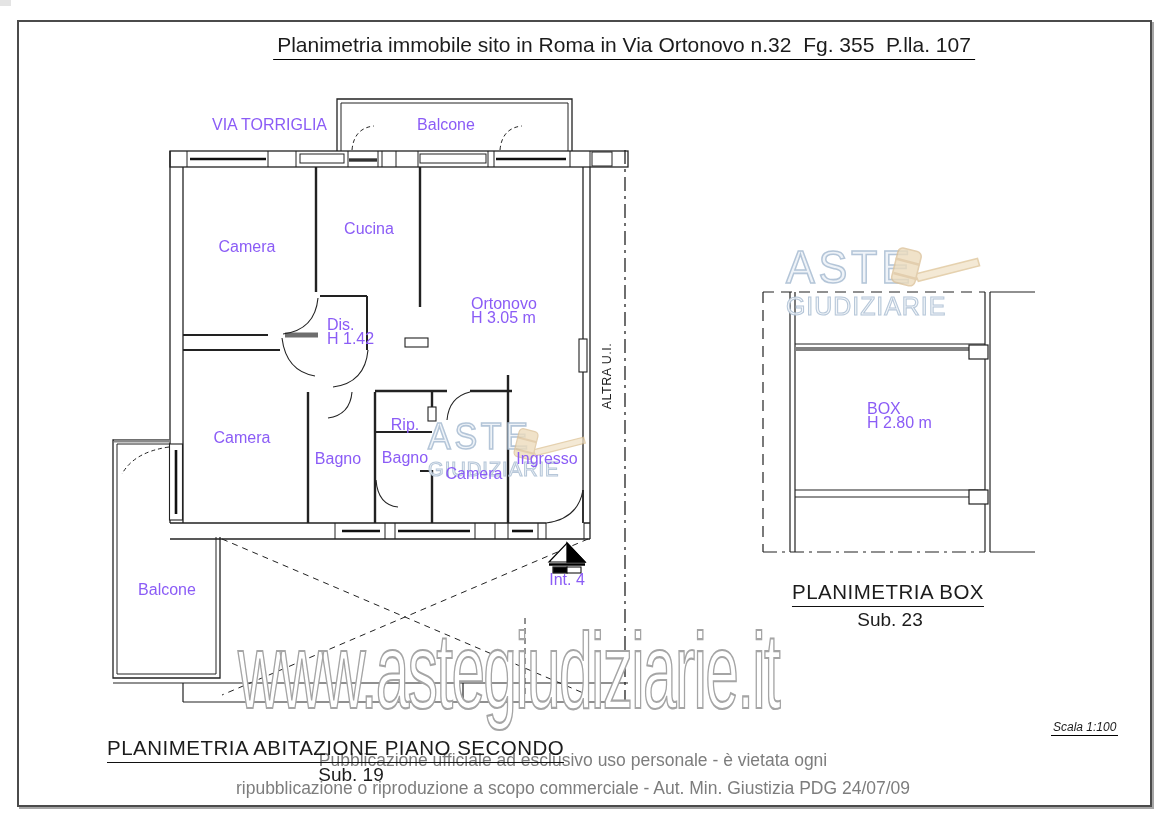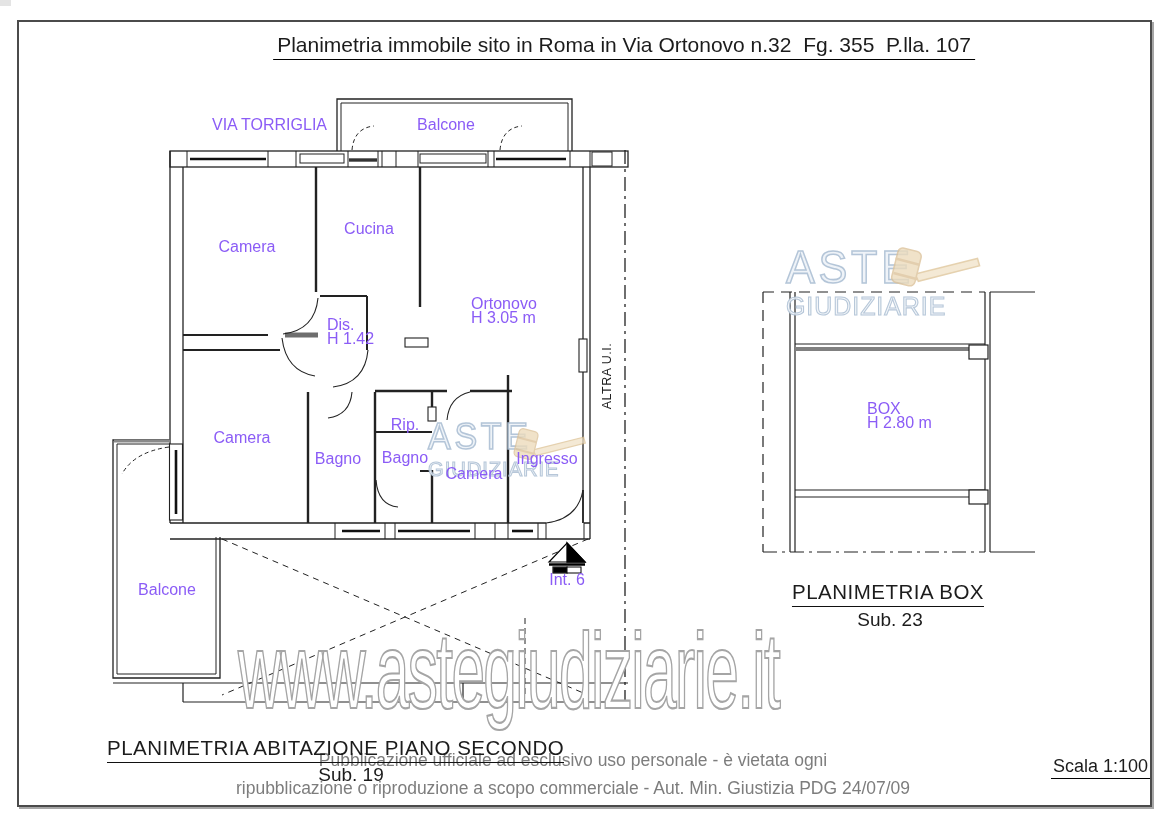--- a/index.html
+++ b/index.html
@@ -15,22 +15,22 @@
   .doc-title{position:absolute;left:584px;top:33px;transform:translateX(-50%);
              font-size:21px;white-space:pre;border-bottom:1.6px solid #000;
              padding:0 4px 2px 4px;z-index:5;margin-left:40px;}
   .caption{position:absolute;font-size:20.5px;letter-spacing:.5px;border-bottom:1.8px solid #111;
            padding-bottom:2px;white-space:nowrap;z-index:6;}
   .subcap{position:absolute;font-size:19px;white-space:nowrap;z-index:6;}
   .vert-label{position:absolute;left:563px;top:369px;width:88px;text-align:center;
               transform:rotate(-90deg);font-size:12.5px;letter-spacing:.5px;z-index:4;}
   .disclaimer{position:absolute;left:0;top:746px;width:1146px;text-align:center;
               font-size:17.5px;line-height:28px;color:#7d7d7d;z-index:5;}
-  .scala{position:absolute;left:1051px;top:756px;font-size:18px;
-         border-bottom:1.3px solid #000;padding:0 2px 1px 2px;z-index:5;}
+  .scala{position:absolute;left:1051px;top:720px;font-size:12px;
+         border-bottom:1.3px solid #000;padding:0 2px 1px 2px;z-index:5;font-style:italic;}
   .wm-url{position:absolute;left:238px;top:608px;font-size:108px;letter-spacing:-3px;
           color:#ffffff;-webkit-text-stroke:2.2px #a5a5a5;
           text-shadow:0 0 1px #b5b5b5;transform:scaleX(.56);transform-origin:0 0;
           white-space:nowrap;z-index:3;}
   .logo{position:absolute;z-index:2;opacity:.92;}
   .logo .aste{color:#eef3f8;-webkit-text-stroke:1.6px #aec1d5;letter-spacing:4px;
               transform:scaleX(.92);transform-origin:0 0;line-height:1;}
   .logo .giud{color:#f2f6fa;-webkit-text-stroke:1.1px #b1c3d6;letter-spacing:1px;
               transform:scaleX(.96);transform-origin:0 0;line-height:1;margin-top:3px;}
   .logo-top .aste{font-size:47px;}
@@ -203,21 +203,21 @@
     <div>Dis.</div>
     <div>H 1.42</div>
   </div>
   <div class="lbl ctr" style="left:242px;top:431px;">Camera</div>
   <div class="lbl ctr" style="left:338px;top:452px;">Bagno</div>
   <div class="lbl ctr" style="left:405px;top:451px;">Bagno</div>
   <div class="lbl ctr" style="left:405px;top:406px;margin-top:12px;">Rip.</div>
   <div class="lbl ctr" style="left:474px;top:467px;">Camera</div>
   <div class="lbl ctr" style="left:547px;top:452px;">Ingresso</div>
   <div class="lbl ctr" style="left:167px;top:583px;">Balcone</div>
-  <div class="lbl ctr" style="left:567px;top:573px;">Int. 6</div>
+  <div class="lbl ctr" style="left:567px;top:573px;">Int. 4</div>
   <div class="vert-label">ALTRA U.I.</div>
 
   <div class="lbl two" style="left:867px;top:402px;">
     <div>BOX</div>
     <div>H 2.80 m</div>
   </div>
 
   <div class="caption" style="left:888px;top:580px;transform:translateX(-50%);">PLANIMETRIA BOX</div>
   <div class="subcap" style="left:890px;top:609px;transform:translateX(-50%);">Sub. 23</div>
 

